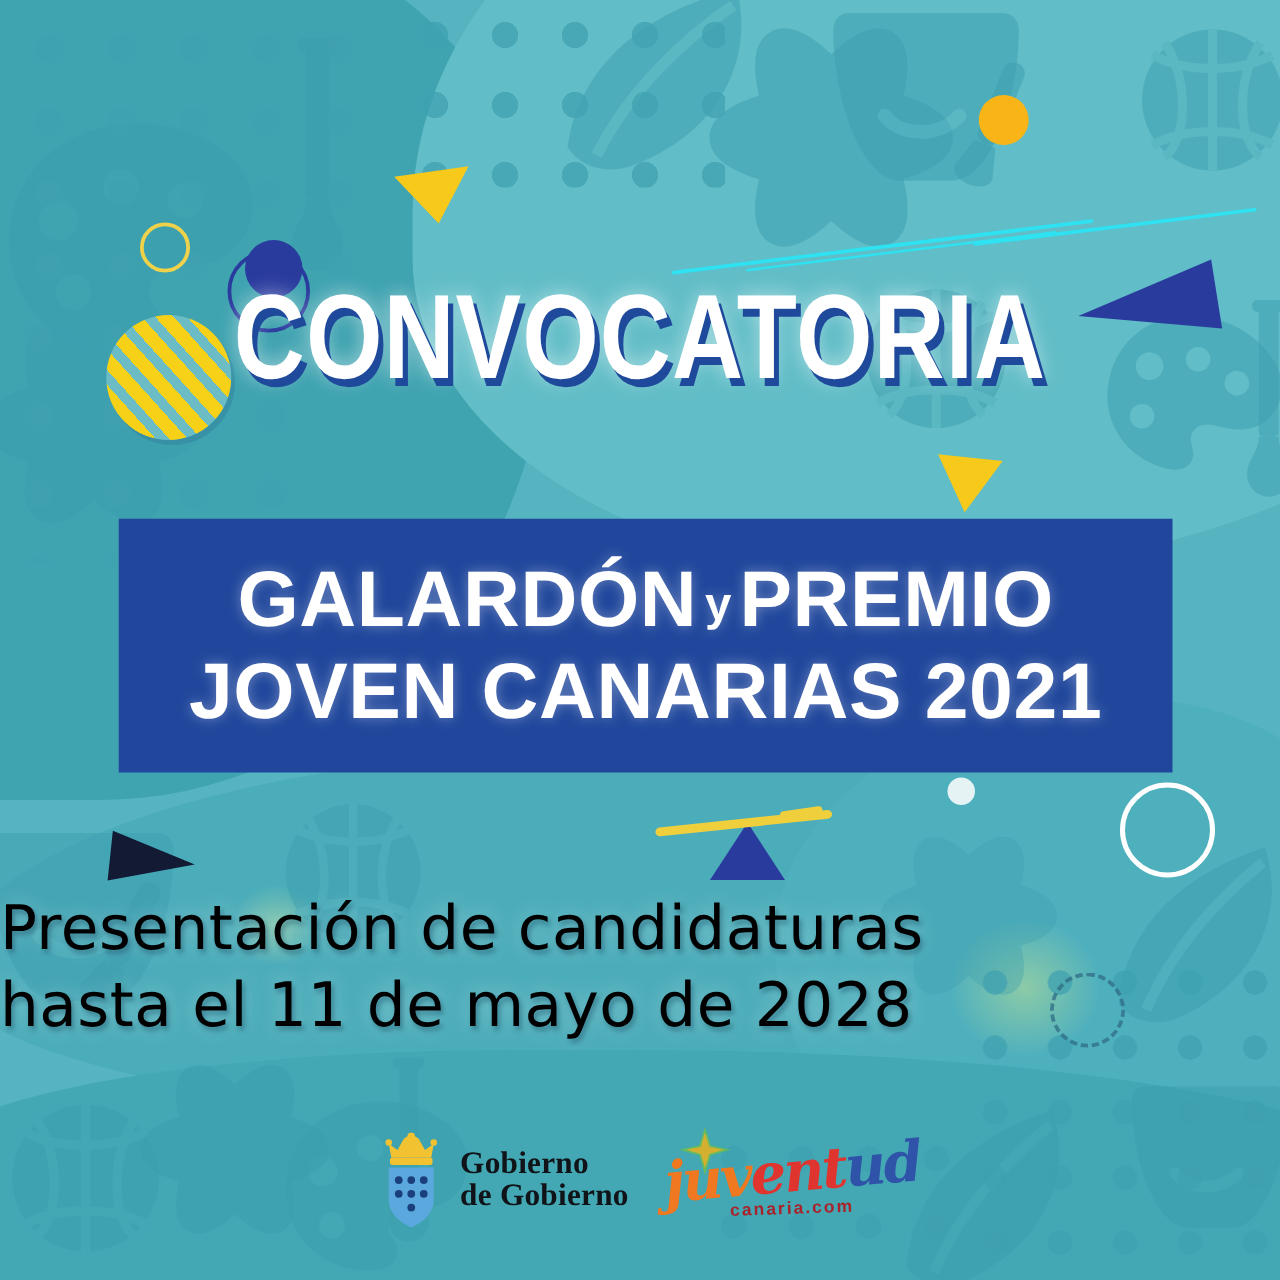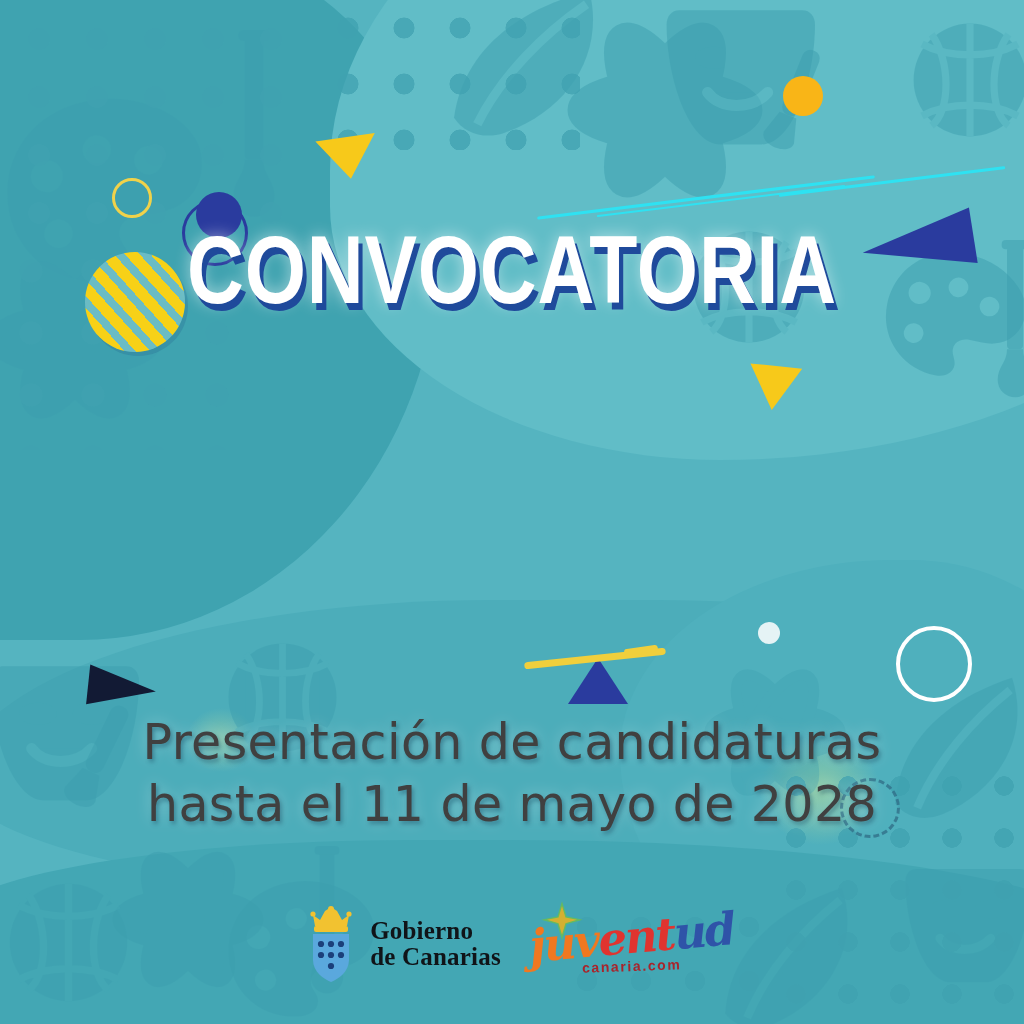--- a/index.html
+++ b/index.html
@@ -121,22 +121,22 @@
   .banner-line .small-y{
     font-size:38px;
     font-weight:700;
     padding:0 6px;
     position:relative;top:-5px;
   }
 
   
   .subtitle{
     position:absolute;left:0;right:0;top:712px;
-    text-align:center;
-    color:#404040;
+    text-align:left;
+    color:#000000;
     font-family:"DejaVu Sans",sans-serif;
     font-weight:400;
     font-size:49px;
     line-height:1.26;
     letter-spacing:.4px;
     text-shadow:
       2px 3px 4px rgba(20,70,95,.45),
       0 0 16px rgba(255,255,255,.35);
   }
 
@@ -436,20 +436,26 @@
        background:rgba(255,255,255,.85);"></div>
 
   <div class="shape ring" style="left:840px;top:778px;width:54px;height:54px;
        border:3px dashed #2f6c86;opacity:.75;"></div>
 
   <div class="shape" style="left:624px;top:647px;width:34px;height:6px;
        background:#f0cf3c;border-radius:3px;transform:rotate(-8deg);"></div>
 
   <div class="headline">CONVOCATORIA</div>
 
+  <div class="banner">
+    <div class="banner-line">
+      <span>GALARDÓN</span><span class="small-y">y</span><span>PREMIO</span>
+    </div>
+    <div class="banner-line">JOVEN CANARIAS 2021</div>
+  </div>
 
   <div class="subtitle">
     <div>Presentación de candidaturas</div>
     <div>hasta el 11 de mayo de 2028</div>
   </div>
 
   <div class="logos">
 
     <div class="gob-logo">
       <div class="gob-shield">
@@ -467,21 +473,21 @@
           <circle cx="28" cy="38" r="3.1" fill="#1b3f7a"></circle>
           <circle cx="38" cy="38" r="3.1" fill="#1b3f7a"></circle>
           <circle cx="18" cy="49" r="3.1" fill="#1b3f7a"></circle>
           <circle cx="28" cy="49" r="3.1" fill="#1b3f7a"></circle>
           <circle cx="38" cy="49" r="3.1" fill="#1b3f7a"></circle>
           <circle cx="28" cy="60" r="3.1" fill="#1b3f7a"></circle>
         </svg>
       </div>
       <div class="gob-text">
         <div>Gobierno</div>
-        <div>de Canarias</div>
+        <div>de Gobierno</div>
       </div>
     </div>
 
     <div class="juv-logo">
       <div class="juv-spark">
         <svg viewBox="0 0 40 40">
           <path d="M20 2 L24 15 L38 18 L24 22 L20 36 L16 22 L2 18 L16 15 Z" fill="#6fbf4a" opacity=".85"></path>
           <path d="M20 6 L23 16 L33 18 L23 21 L20 31 L17 21 L7 18 L17 16 Z" fill="#f2b01e" opacity=".9"></path>
         </svg>
       </div>

